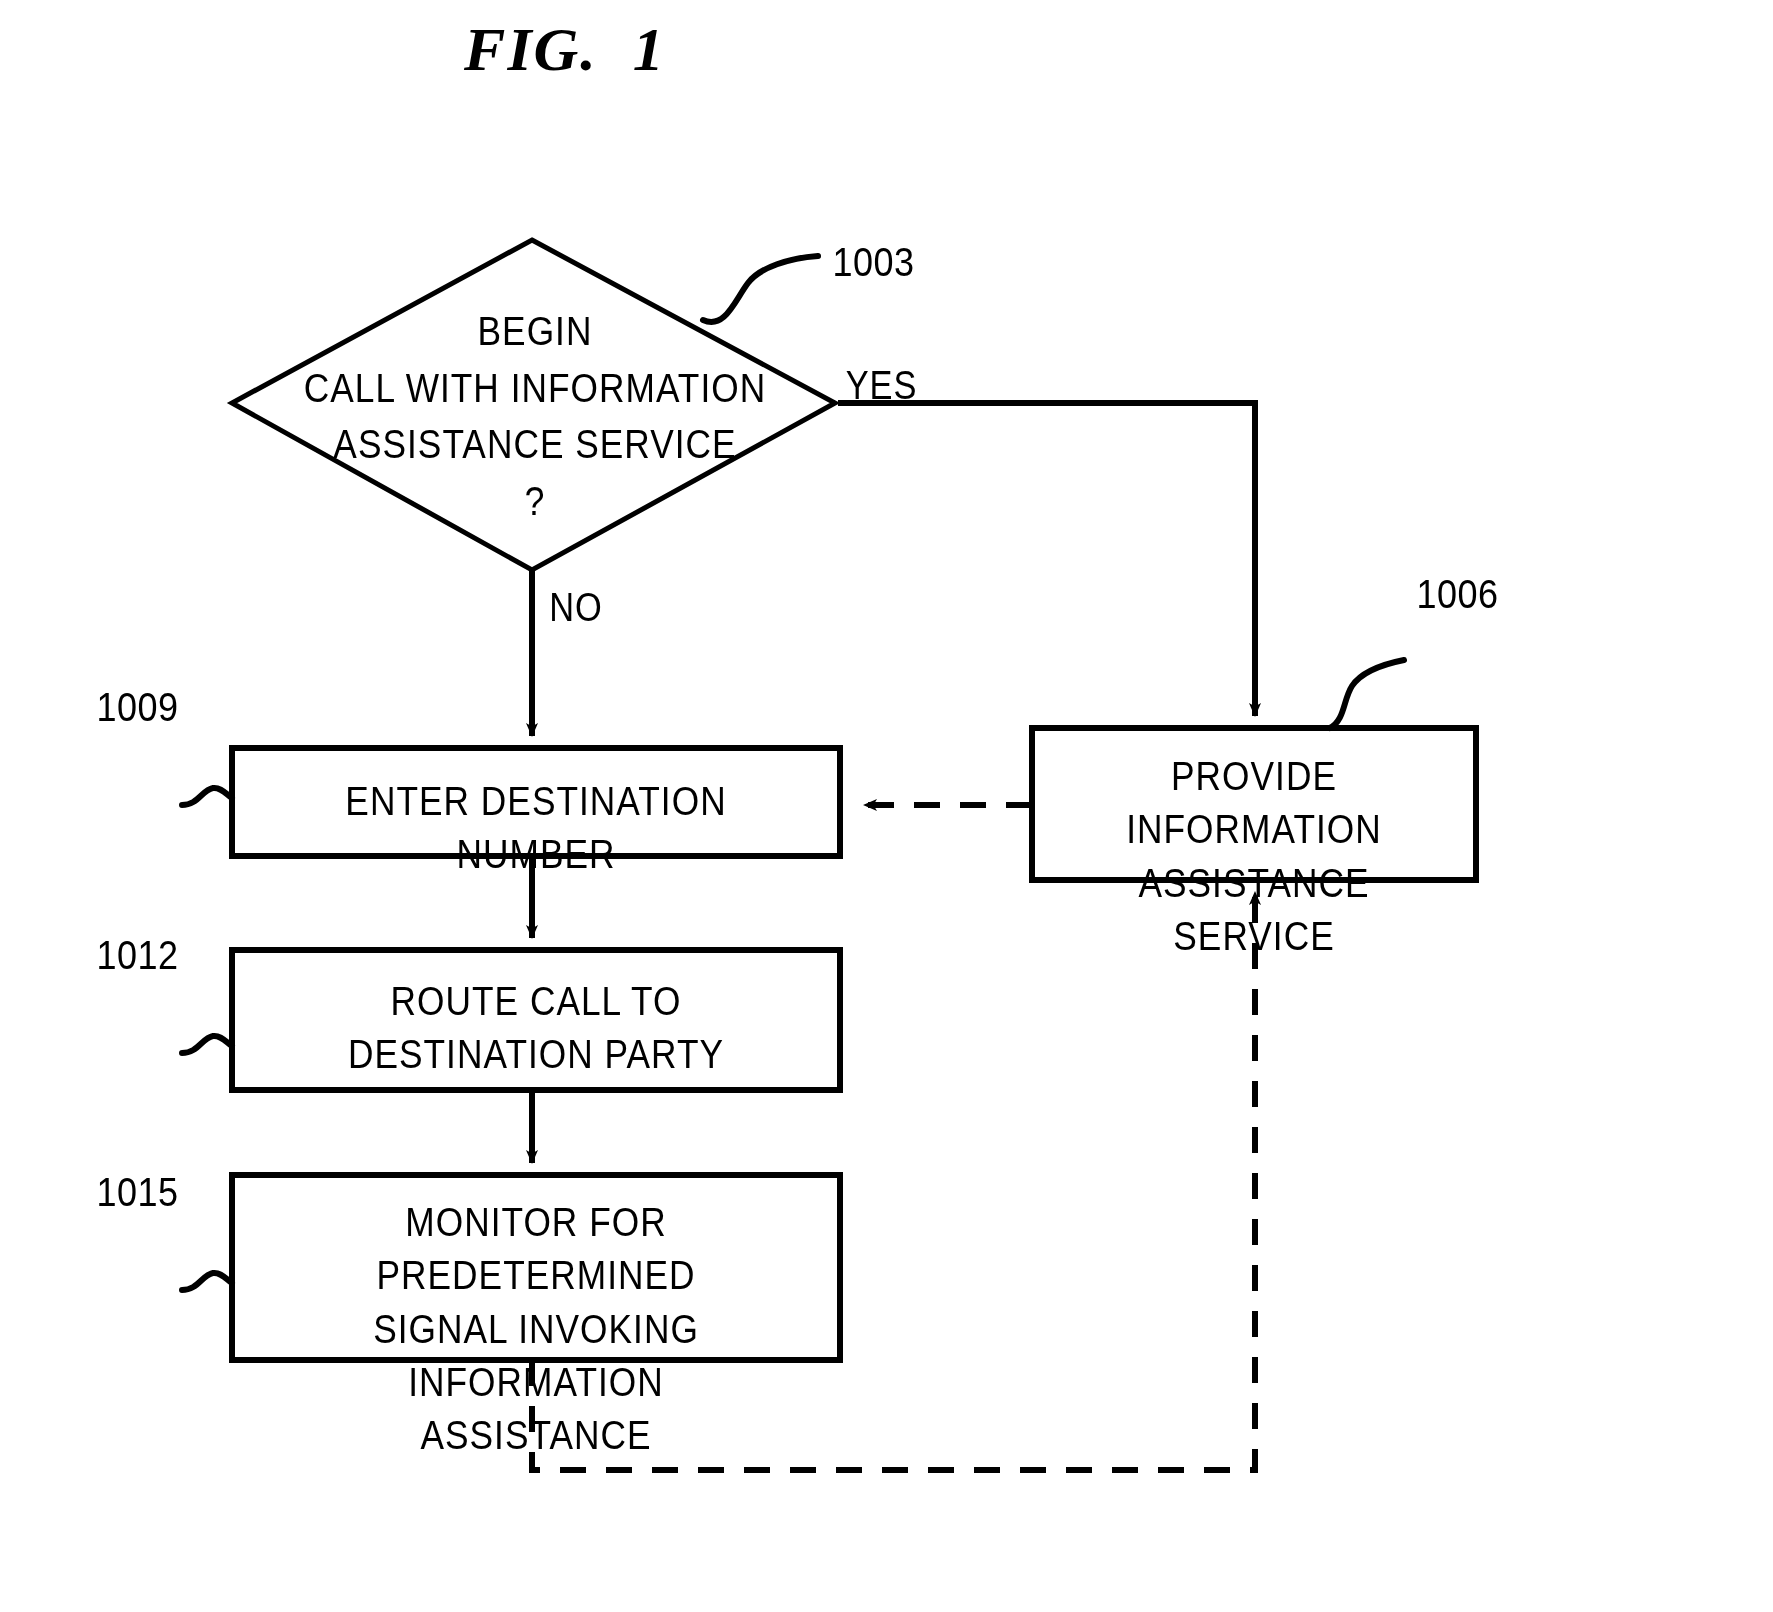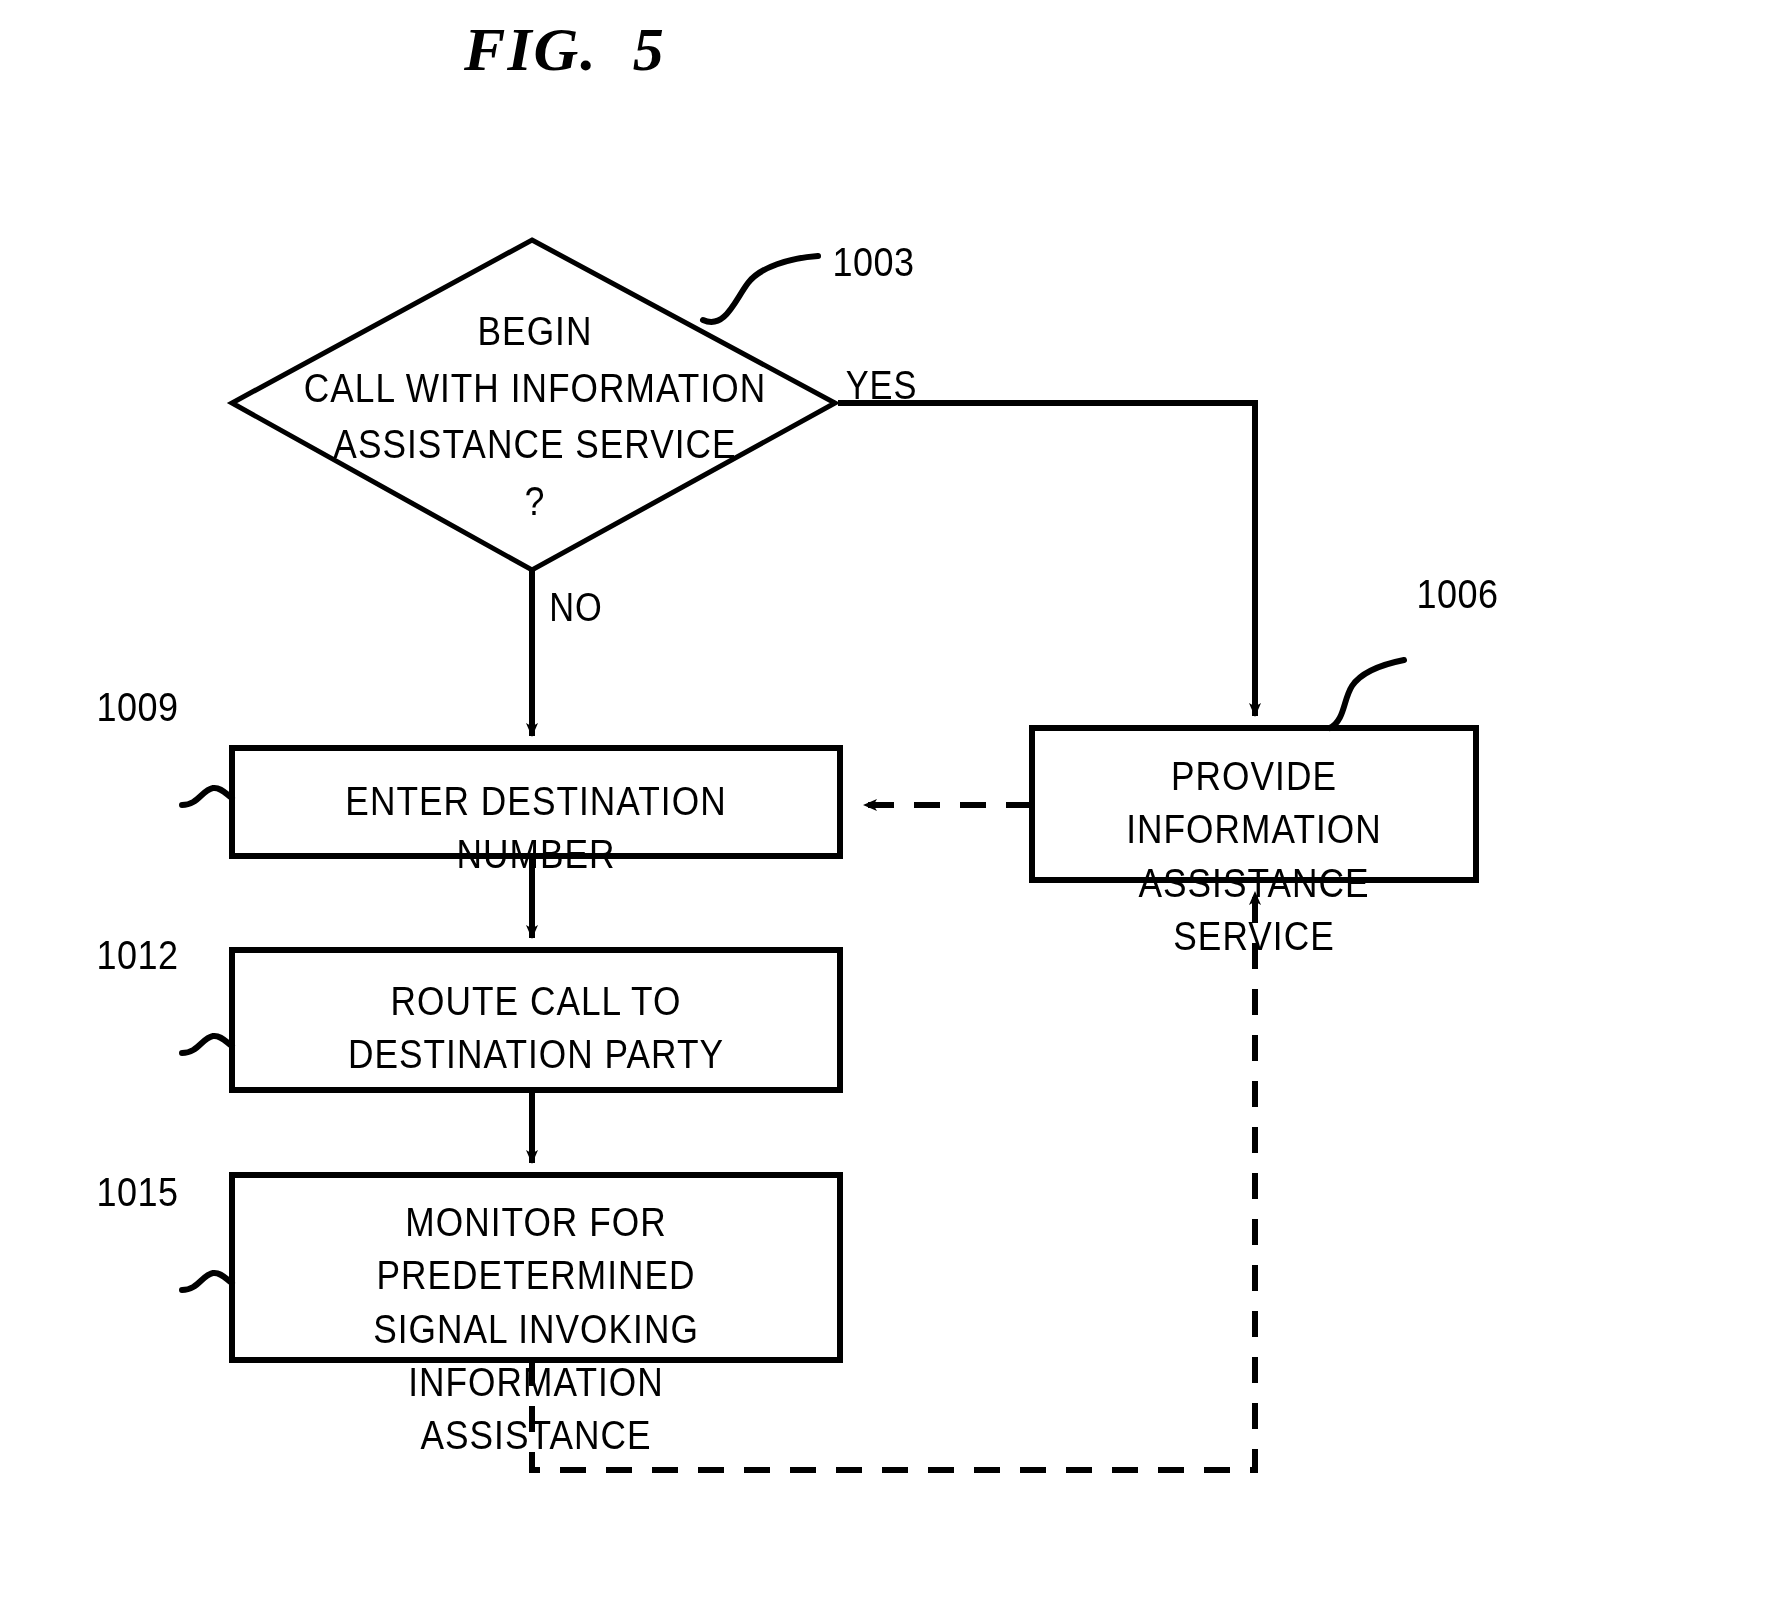--- a/index.html
+++ b/index.html
@@ -109,21 +109,21 @@
     top: 1196px;
     width: 608px;
     font-size: 41px;
   }
 </style>
 </head>
 <body>
 
 <div id="page">
 
-  <div id="fig-title">FIG.  5</div>
+  <div id="fig-title">FIG.  1</div>
 
   <svg id="canvas" viewBox="0 0 1773 1612">
     <defs>
       <marker id="arrowSolid" markerWidth="16" markerHeight="16" refX="13" refY="6" orient="auto" markerUnits="userSpaceOnUse">
         <path d="M0,0 L14,6 L0,12 L3.5,6 Z" fill="#000"></path>
       </marker>
       <marker id="arrowDash" markerWidth="16" markerHeight="16" refX="13" refY="6" orient="auto" markerUnits="userSpaceOnUse">
         <path d="M0,0 L14,6 L0,12 L3.5,6 Z" fill="#000"></path>
       </marker>
     </defs>

